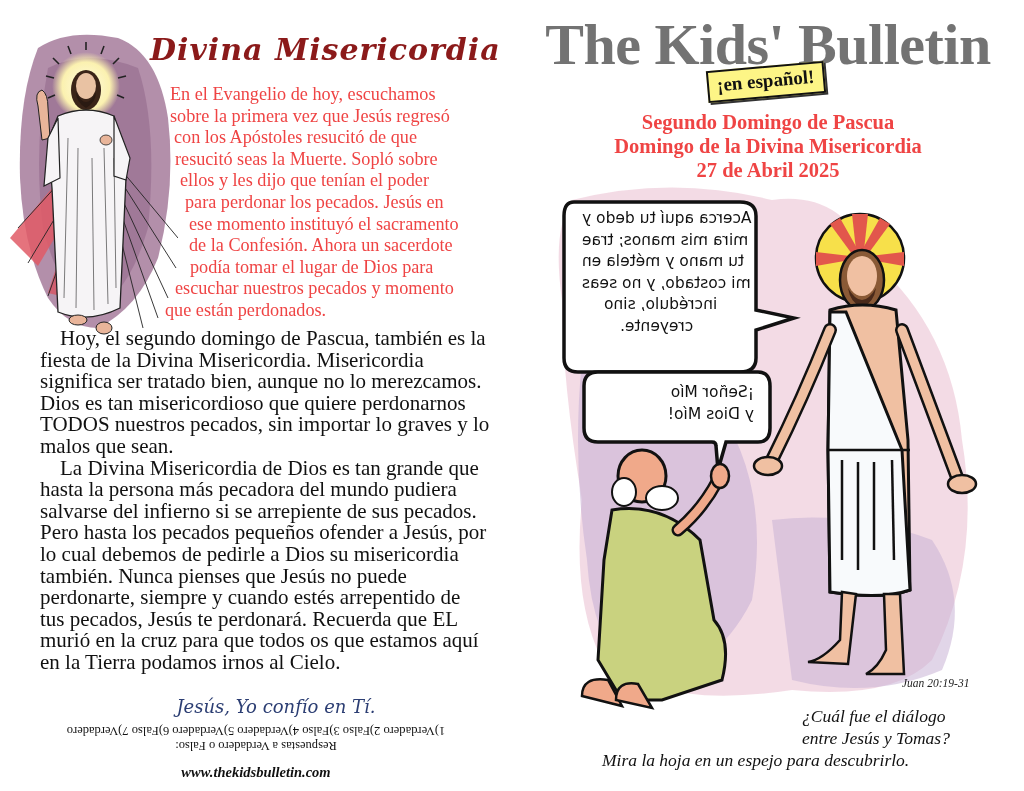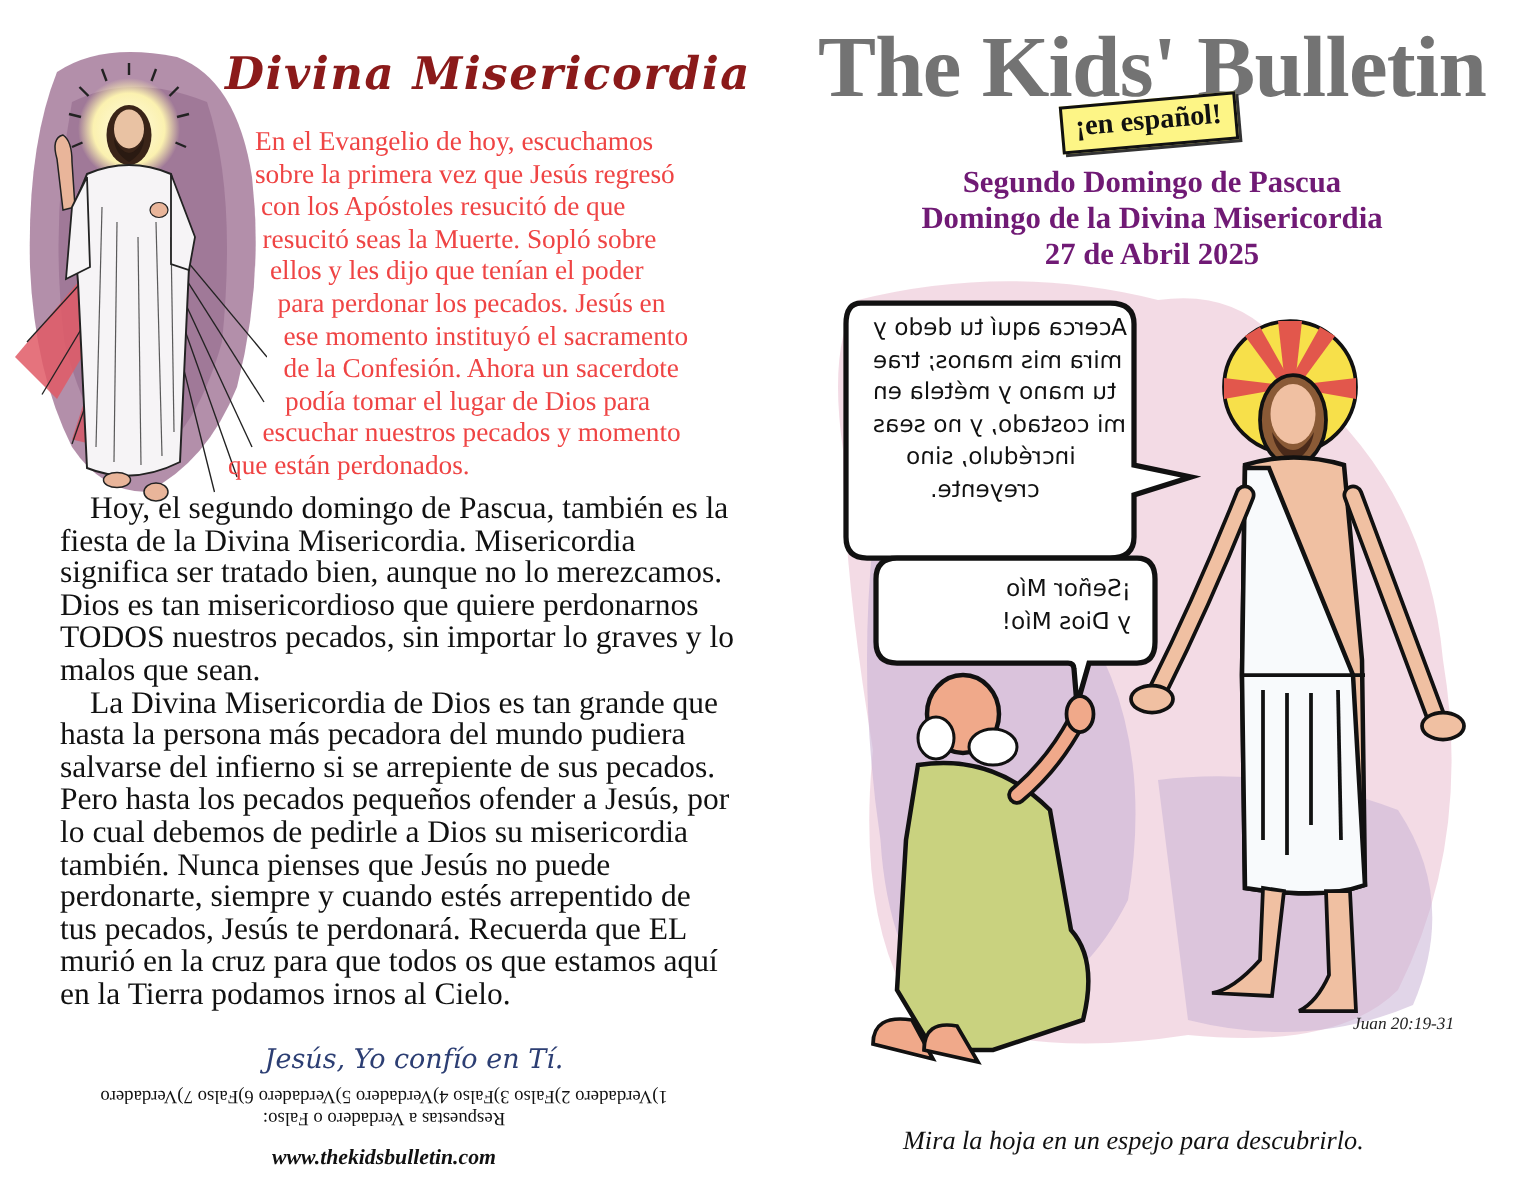--- a/index.html
+++ b/index.html
@@ -42,21 +42,21 @@
     position: absolute; left: 0; width: 512px; top: 12px; text-align: center;
     font-weight: bold; font-size: 58px; line-height: 66px; letter-spacing: -0.5px; color: #737373;
   }
   .espanol-tag {
     position: absolute; left: 195px; top: 66px; padding: 2px 8px 4px 8px;
     background: #fdf586; border: 2px solid #111; transform: rotate(-5deg);
     font-weight: bold; font-size: 19px; box-shadow: 2px 2px 0 #333; color: #111;
   }
   .subtitle {
     position: absolute; left: 0; width: 512px; top: 110px; text-align: center;
-    font-weight: bold; font-size: 20.5px; line-height: 24px; color: #701a75;
+    font-weight: bold; font-size: 20.5px; line-height: 24px; color: #ef4444;
   }
   .art { position: absolute; left: 0; top: 180px; width: 512px; height: 540px; }
   .bubble-text {
     position: absolute; transform: scaleX(-1);
     font-family: "DejaVu Sans", sans-serif; font-size: 15.5px; line-height: 21.5px;
     color: #111; text-align: right;
   }
   .ref {
     position: absolute; left: 390px; top: 677px; font-style: italic; font-size: 11.5px; color: #222;
   }
@@ -141,21 +141,21 @@
     <div class="dm-line" style="left:170px; top:0px;">En el Evangelio de hoy, escuchamos</div>
     <div class="dm-line" style="left:170px; top:21.6px;">sobre la primera vez que Jesús regresó</div>
     <div class="dm-line" style="left:174px; top:43.2px;">con los Apóstoles resucitó de que</div>
     <div class="dm-line" style="left:175px; top:64.8px;">resucitó seas la Muerte. Sopló sobre</div>
     <div class="dm-line" style="left:180px; top:86.4px;">ellos y les dijo que tenían el poder</div>
     <div class="dm-line" style="left:185px; top:108px;">para perdonar los pecados. Jesús en</div>
     <div class="dm-line" style="left:189px; top:129.6px;">ese momento instituyó el sacramento</div>
     <div class="dm-line" style="left:189px; top:151.2px;">de la Confesión. Ahora un sacerdote</div>
     <div class="dm-line" style="left:190px; top:172.8px;">podía tomar el lugar de Dios para</div>
     <div class="dm-line" style="left:175px; top:194.4px;">escuchar nuestros pecados y momento</div>
-    <div class="dm-line" style="left:152px; top:216px;">que están perdonados.</div>
+    <div class="dm-line" style="left:165px; top:216px;">que están perdonados.</div>
   </div>
 
   <div class="body-text">
     <p>Hoy, el segundo domingo de Pascua, también es la fiesta de la Divina Misericordia. Misericordia significa ser tratado bien, aunque no lo merezcamos. Dios es tan misericordioso que quiere perdonarnos TODOS nuestros pecados, sin importar lo graves y lo malos que sean.</p>
     <p>La Divina Misericordia de Dios es tan grande que hasta la persona más pecadora del mundo pudiera salvarse del infierno si se arrepiente de sus pecados. Pero hasta los pecados pequeños ofender a Jesús, por lo cual debemos de pedirle a Dios su misericordia también. Nunca pienses que Jesús no puede perdonarte, siempre y cuando estés arrepentido de tus pecados, Jesús te perdonará. Recuerda que EL murió en la cruz para que todos os que estamos aquí en la Tierra podamos irnos al Cielo.</p>
   </div>
 
   <div class="motto">Jesús, Yo confío en Tí.</div>
 
   <div class="answers">
@@ -238,14 +238,18 @@
     <div>mi costado, y no seas</div>
     <div style="padding-right:22px;">incrédulo, sino</div>
     <div style="padding-right:38px;">creyente.</div>
   </div>
   <div class="bubble-text" style="left:92px; top:382px; width:150px; text-align:left;">
     <div>¡Señor Mío</div>
     <div>y Dios Mío!</div>
   </div>
 
   <div class="ref">Juan 20:19-31</div>
+  <div class="question">
+    <div>¿Cuál fue el diálogo</div>
+    <div>entre Jesús y Tomas?</div>
+  </div>
   <div class="instruction">Mira la hoja en un espejo para descubrirlo.</div>
 </div>
 
 </body></html>

